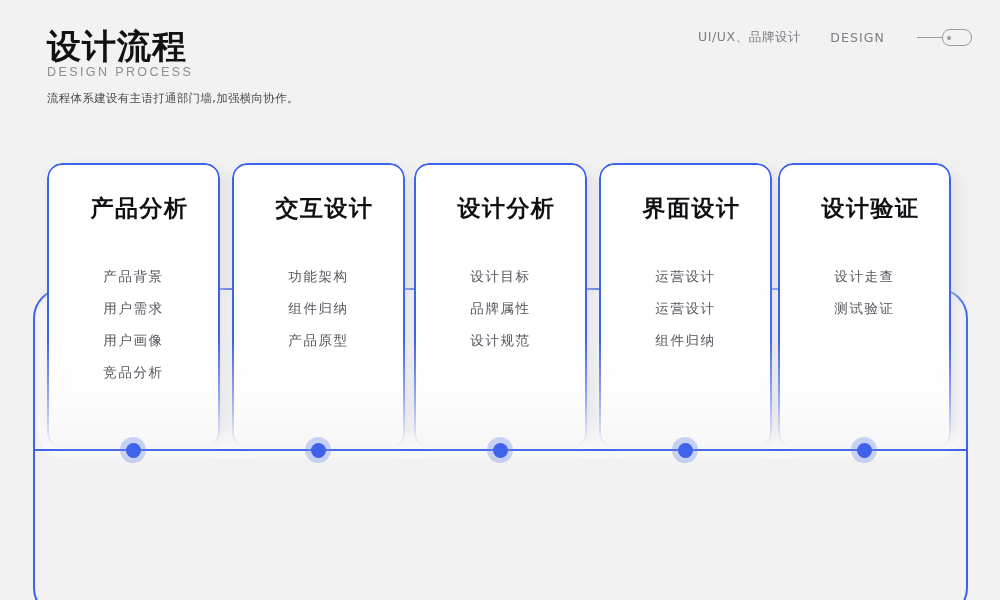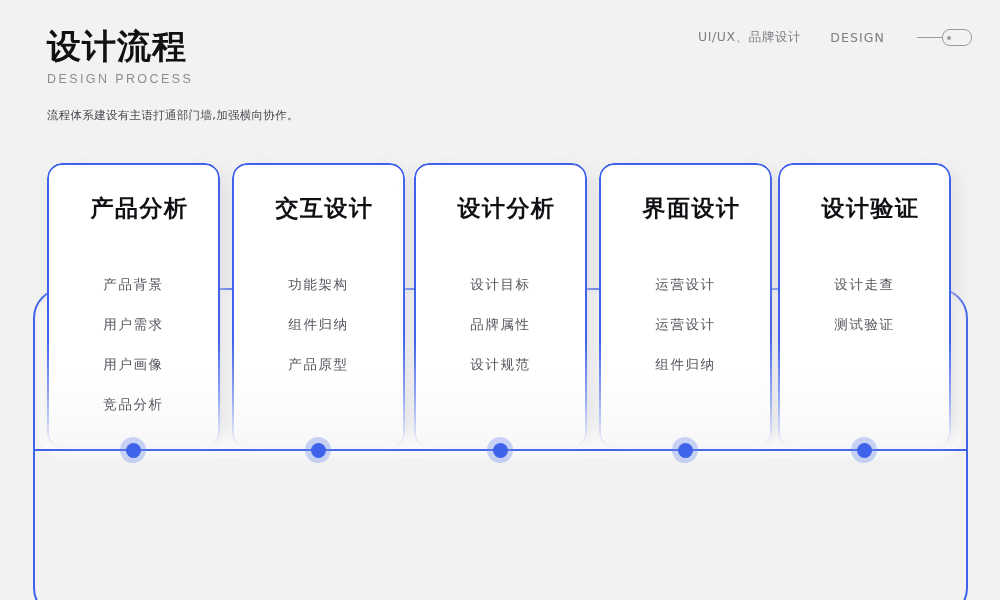--- a/index.html
+++ b/index.html
@@ -34,28 +34,27 @@
     color: #111111;
     letter-spacing: 1px;
     line-height: 1.1;
     margin: 0;
     font-family: "DejaVu Sans", "Liberation Sans", sans-serif;
   }
   .title-en {
     font-size: 12.5px;
     color: #8d8d92;
     letter-spacing: 2.4px;
-    margin-top: 7px;
     font-weight: 400;
   }
   .subtitle-cn {
     font-size: 11.5px;
     color: #4a4a50;
     letter-spacing: 0.3px;
-    margin-top: 22px;
+    margin-top: 12px;
     font-family: "DejaVu Sans", "Liberation Sans", sans-serif;
   }
 
   .header-right {
     position: absolute;
     right: 28px;
     top: 29px;
     display: flex;
     align-items: center;
     gap: 29px;
@@ -187,21 +186,20 @@
     left: 0;
     right: 0;
     text-align: center;
   }
   .card-item {
     font-size: 13.5px;
     color: #55555c;
     letter-spacing: 1.6px;
     line-height: 32px;
     font-family: "DejaVu Sans", "Liberation Sans", sans-serif;
-    margin-top: 8px;
   }
 
   
   .node {
     position: absolute;
     top: 450px;
     width: 26px;
     height: 26px;
     margin-left: -13px;
     margin-top: -13px;

